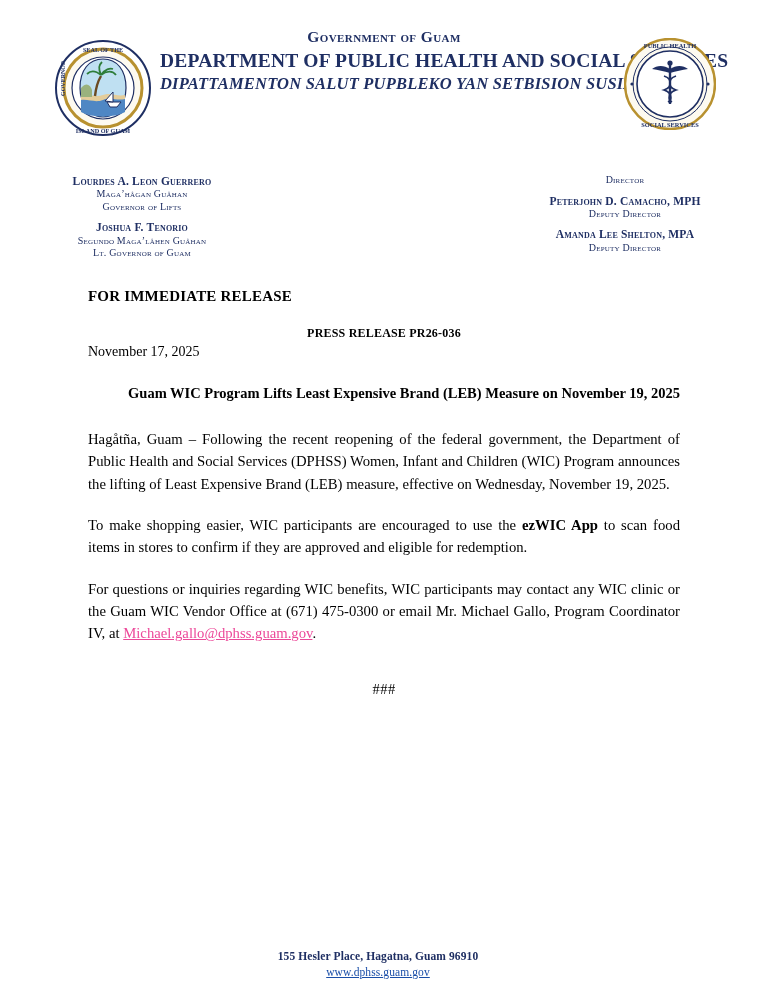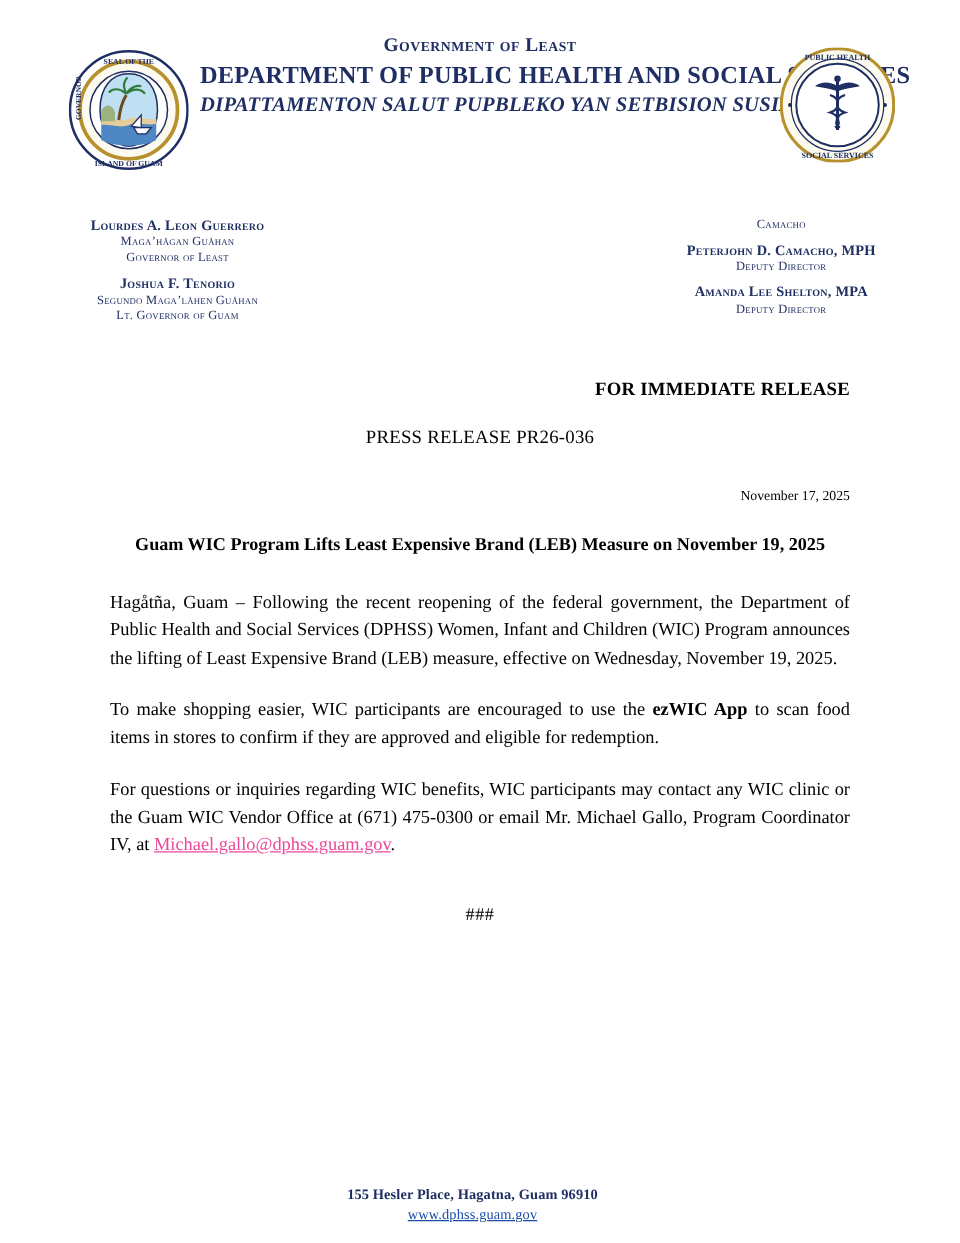--- a/index.html
+++ b/index.html
@@ -101,40 +101,40 @@
     letter-spacing: 0.2px;
     line-height: 1.25;
   }
   .off-group { margin-bottom: 7px; }
 
   
   .body-wrap {
     padding: 0 88px;
   }
   .imm-release {
+    text-align: left;
+    font-weight: bold;
+    font-size: 15px;
+    letter-spacing: 0.2px;
+    margin-top: 22px;
+  }
+  .pr-number {
+    text-align: center;
+    font-weight: bold;
+    font-size: 12px;
+    letter-spacing: 0.2px;
+    margin-top: 21px;
+  }
+  .pr-date {
+    text-align: left;
+    font-size: 14px;
+    margin-top: 3px;
+  }
+  .headline {
     text-align: right;
-    font-weight: bold;
-    font-size: 15px;
-    letter-spacing: 0.2px;
-    margin-top: 38px;
-  }
-  .pr-number {
-    text-align: center;
-    font-weight: normal;
-    font-size: 15px;
-    letter-spacing: 0.2px;
-    margin-top: 21px;
-  }
-  .pr-date {
-    text-align: right;
-    font-size: 11px;
-    margin-top: 32px;
-  }
-  .headline {
-    text-align: center;
     font-weight: bold;
     font-size: 14.5px;
     margin-top: 24px;
     line-height: 1.3;
   }
   p.para {
     text-align: justify;
     font-size: 14.7px;
     line-height: 1.52;
     margin: 19px 0 0 0;
@@ -224,44 +224,44 @@
         <circle cx="46" cy="25" r="2.6" fill="#1f2f63"></circle>
 
         <text x="46" y="10" font-family="Liberation Serif, serif" font-size="6.4" fill="#1f2f63" text-anchor="middle" font-weight="bold">PUBLIC HEALTH</text>
         <text x="46" y="88.5" font-family="Liberation Serif, serif" font-size="6.4" fill="#1f2f63" text-anchor="middle" font-weight="bold">SOCIAL SERVICES</text>
         <circle cx="8" cy="46" r="1.6" fill="#1f2f63"></circle>
         <circle cx="84" cy="46" r="1.6" fill="#1f2f63"></circle>
       </svg>
     </div>
 
     <div class="header-text">
-      <div class="gov-of-guam">Government of Least</div>
+      <div class="gov-of-guam">Government of Guam</div>
       <div class="dept-line">DEPARTMENT OF PUBLIC HEALTH AND SOCIAL SERVICES</div>
       <div class="dept-line-chamorro">DIPATTAMENTON SALUT PUPBLEKO YAN SETBISION SUSIAT</div>
     </div>
   </div>
 
   <div class="officials">
 
     <div class="officials-left">
       <div class="off-group">
         <div class="off-name">Lourdes A. Leon Guerrero</div>
         <div class="off-title">Maga’hågan Guåhan</div>
-        <div class="off-title">Governor of Least</div>
+        <div class="off-title">Governor of Lifts</div>
       </div>
       <div class="off-group">
         <div class="off-name">Joshua F. Tenorio</div>
         <div class="off-title">Segundo Maga’låhen Guåhan</div>
         <div class="off-title">Lt. Governor of Guam</div>
       </div>
     </div>
 
     <div class="officials-right">
       <div class="off-group">
-        <div class="off-title">Camacho</div>
+        <div class="off-title">Director</div>
       </div>
       <div class="off-group">
         <div class="off-name">Peterjohn D. Camacho, MPH</div>
         <div class="off-title">Deputy Director</div>
       </div>
       <div class="off-group">
         <div class="off-name">Amanda Lee Shelton, MPA</div>
         <div class="off-title">Deputy Director</div>
       </div>
     </div>

